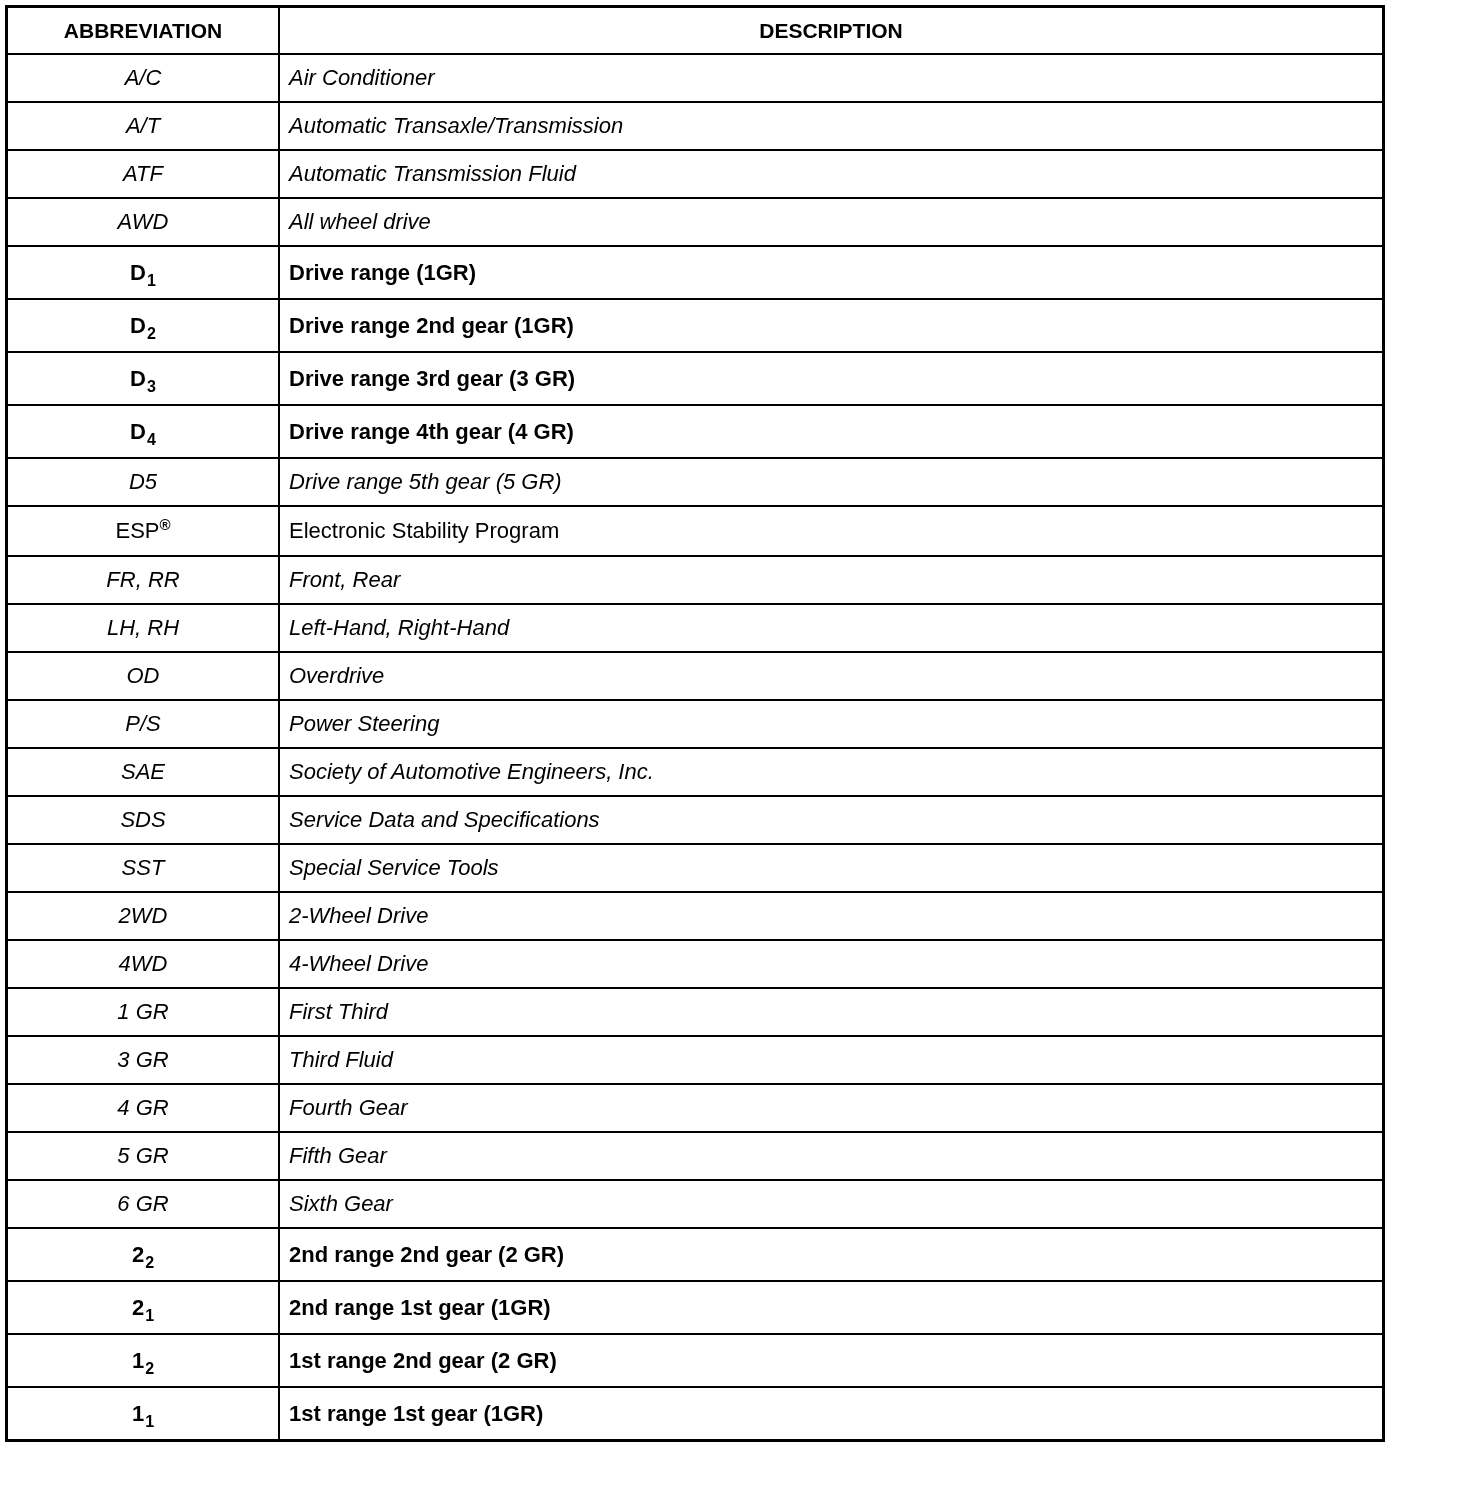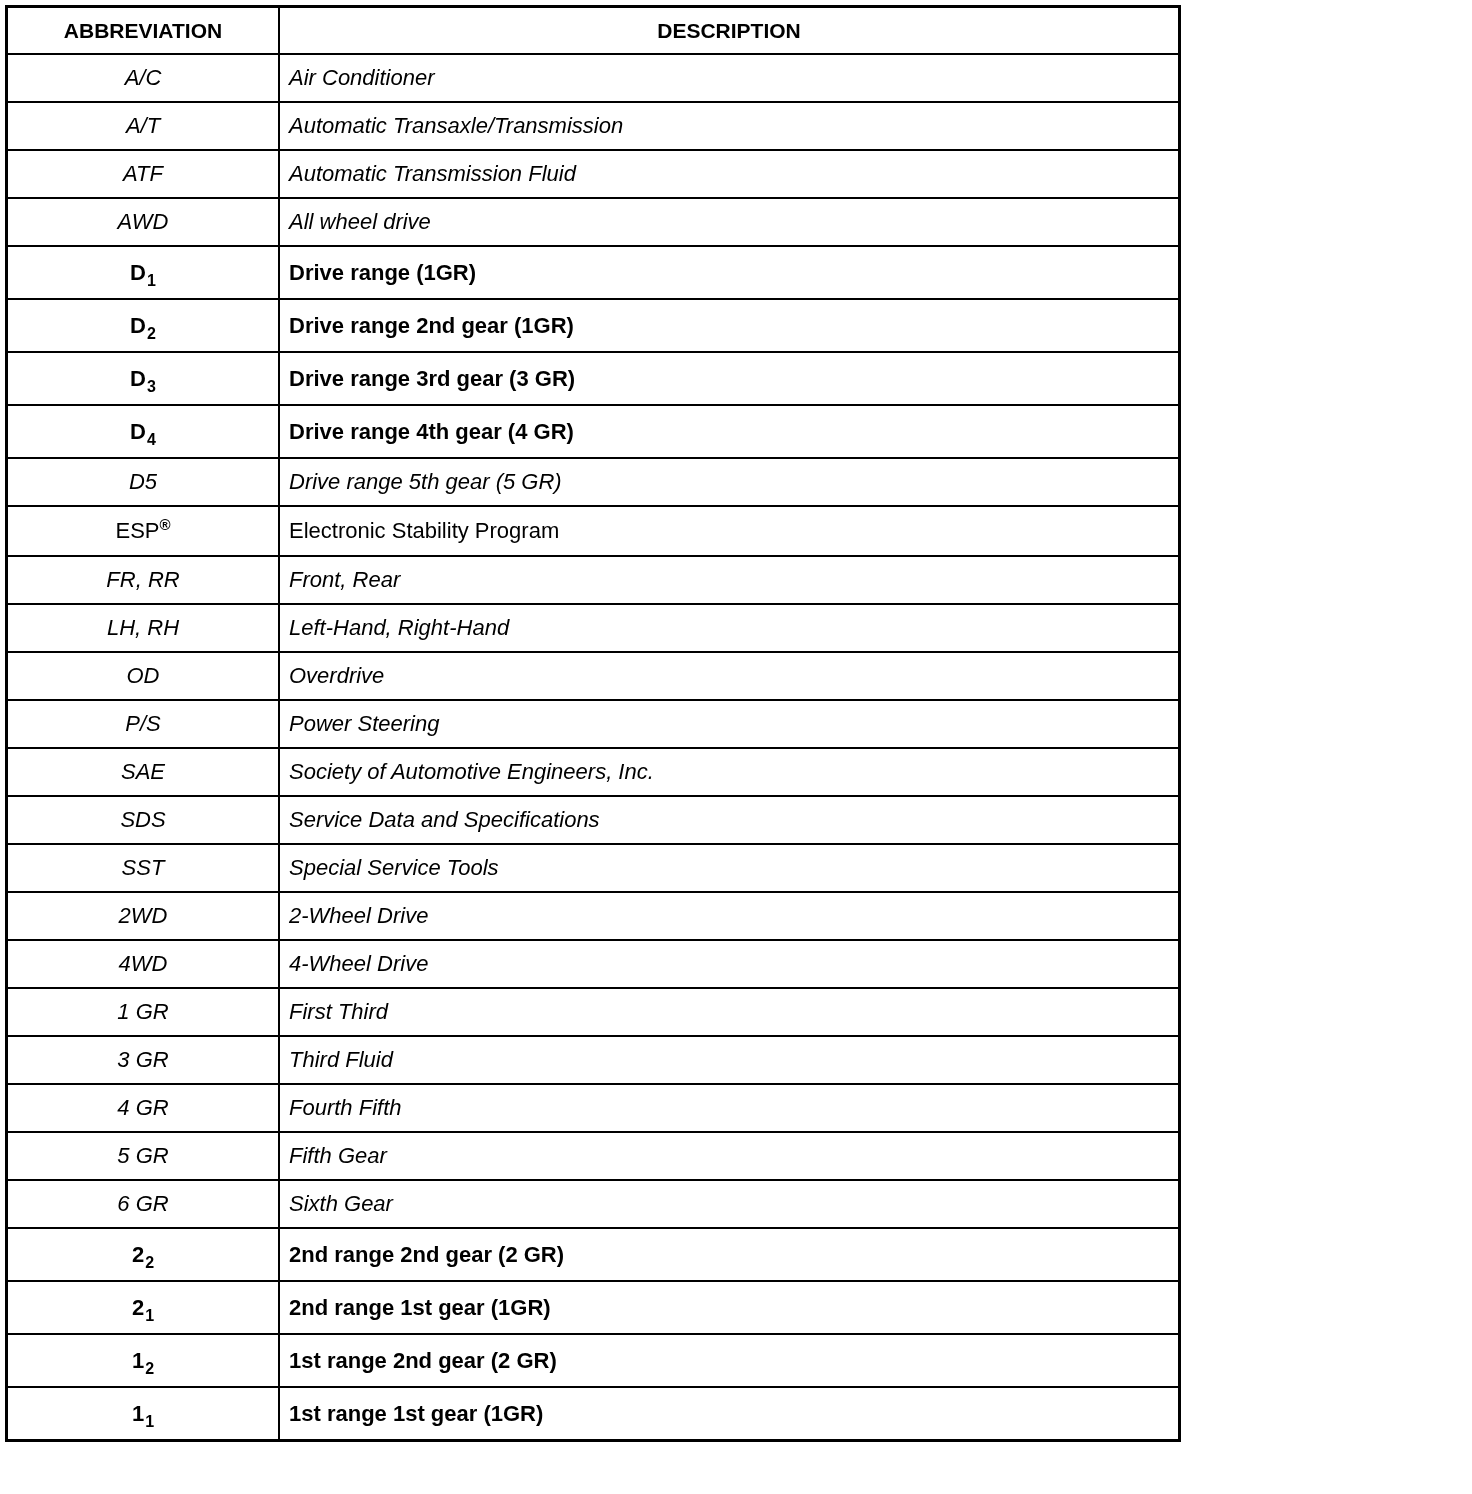--- a/index.html
+++ b/index.html
@@ -1,19 +1,19 @@
 <!DOCTYPE html>
 <html><head>
   <meta charset="utf-8">
   <style>
     html, body { margin: 0; padding: 0; background: #ffffff; }
     body { width: 1472px; height: 1494px; position: relative; overflow: hidden; }
     .tbl {
       position: absolute; left: 5px; top: 5px;
-      width: 1176px;
+      width: 1380px;
       border: 3px solid #000;
       border-collapse: collapse;
       font-family: "Liberation Sans", sans-serif;
       font-size: 22px; color: #000;
       table-layout: fixed;
       padding-left: 48px;
     }
     .tbl td, .tbl th {
       border-top: 2px solid #000;
       padding: 0;
@@ -120,21 +120,21 @@
       <tr class="std">
         <td class="c1"><span>1 GR</span></td>
         <td class="c2">First Third</td>
       </tr>
       <tr class="std">
         <td class="c1"><span>3 GR</span></td>
         <td class="c2">Third Fluid</td>
       </tr>
       <tr class="std">
         <td class="c1"><span>4 GR</span></td>
-        <td class="c2">Fourth Fifth</td>
+        <td class="c2">Fourth Gear</td>
       </tr>
       <tr class="std">
         <td class="c1"><span>5 GR</span></td>
         <td class="c2">Fifth Gear</td>
       </tr>
       <tr class="std">
         <td class="c1"><span>6 GR</span></td>
         <td class="c2">Sixth Gear</td>
       </tr>
       <tr class="tall">

